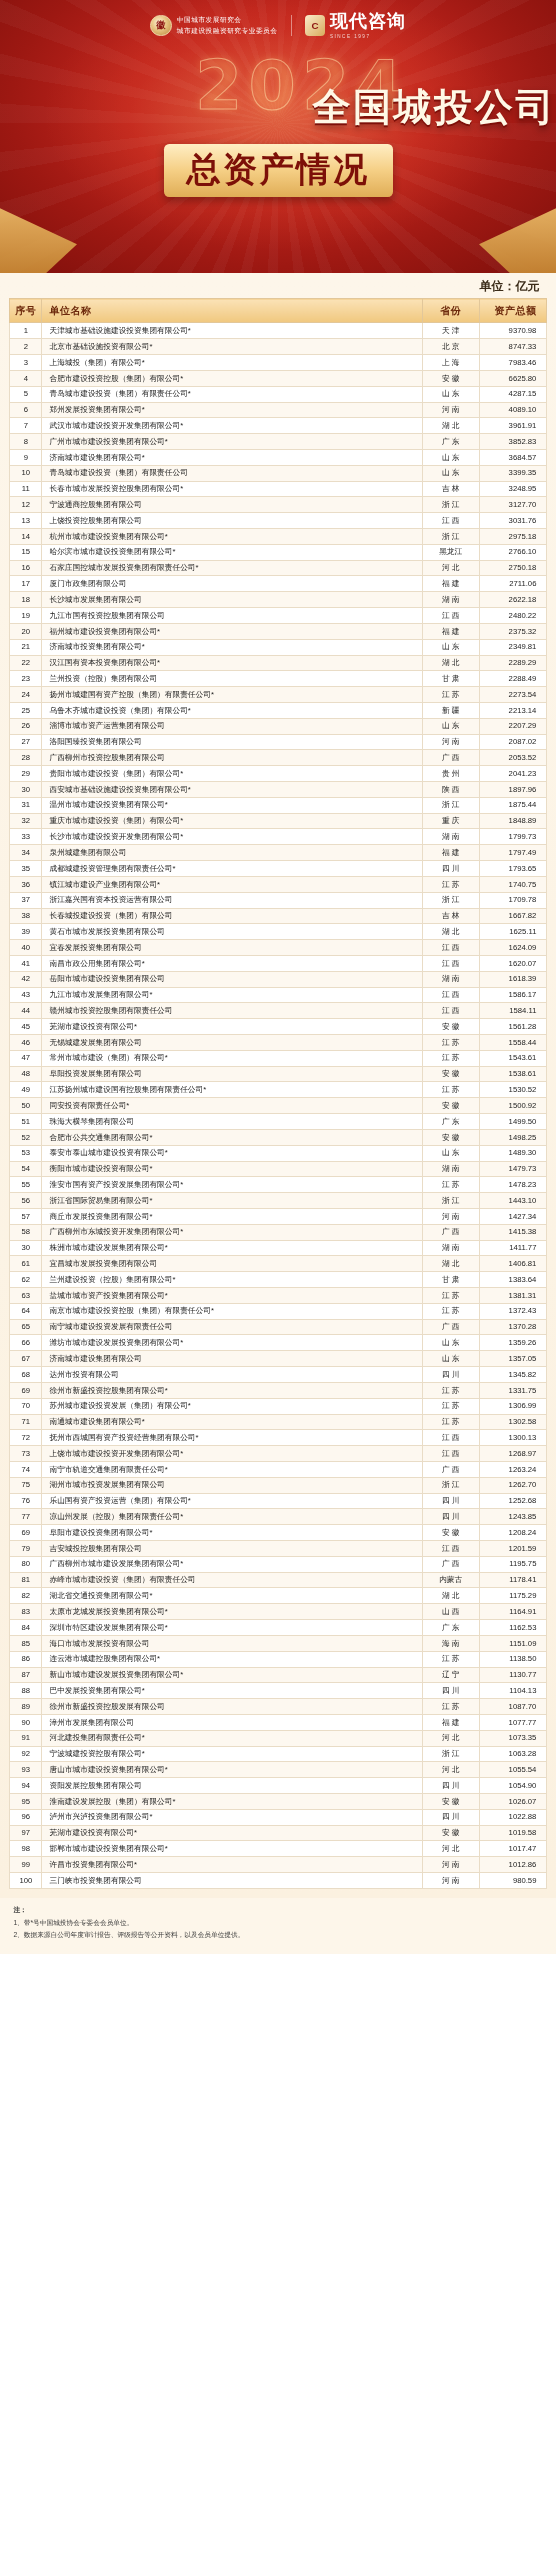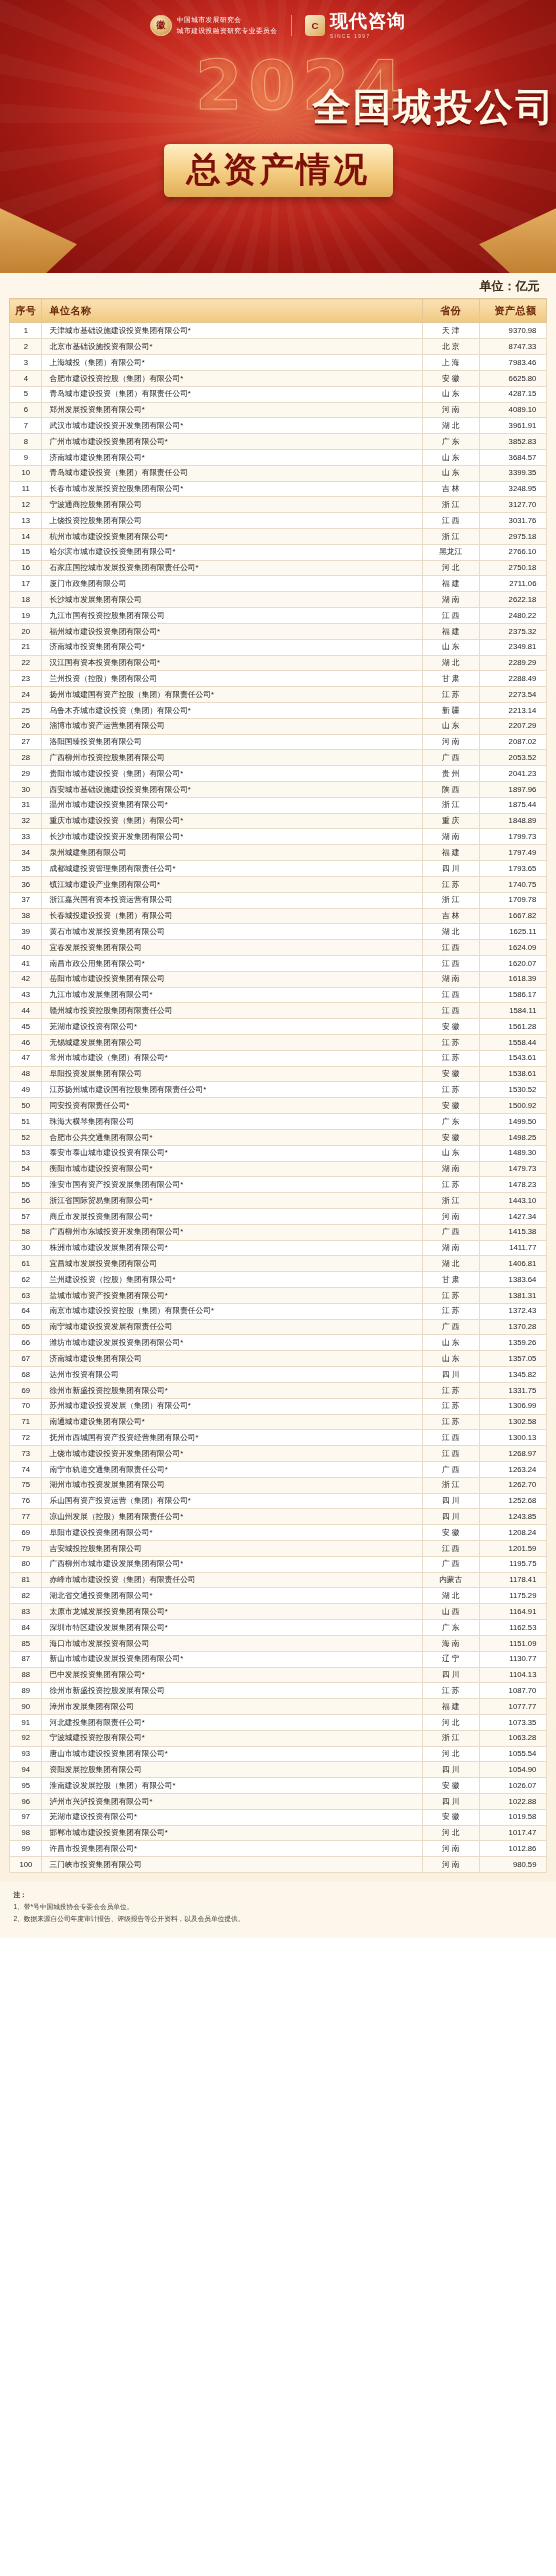--- a/index.html
+++ b/index.html
@@ -750,20 +750,26 @@
             <td class="c-prov">广 东</td>
             <td class="c-val">1162.53</td>
           </tr>
           <tr>
             <td class="c-rank">85</td>
             <td class="c-name">海口市城市发展投资有限公司</td>
             <td class="c-prov">海 南</td>
             <td class="c-val">1151.09</td>
           </tr>
           <tr>
+            <td class="c-rank">86</td>
+            <td class="c-name">连云港市城建控股集团有限公司*</td>
+            <td class="c-prov">江 苏</td>
+            <td class="c-val">1138.50</td>
+          </tr>
+          <tr>
             <td class="c-rank">87</td>
             <td class="c-name">新山市城市建设发展投资集团有限公司*</td>
             <td class="c-prov">辽 宁</td>
             <td class="c-val">1130.77</td>
           </tr>
           <tr>
             <td class="c-rank">88</td>
             <td class="c-name">巴中发展投资集团有限公司*</td>
             <td class="c-prov">四 川</td>
             <td class="c-val">1104.13</td>

